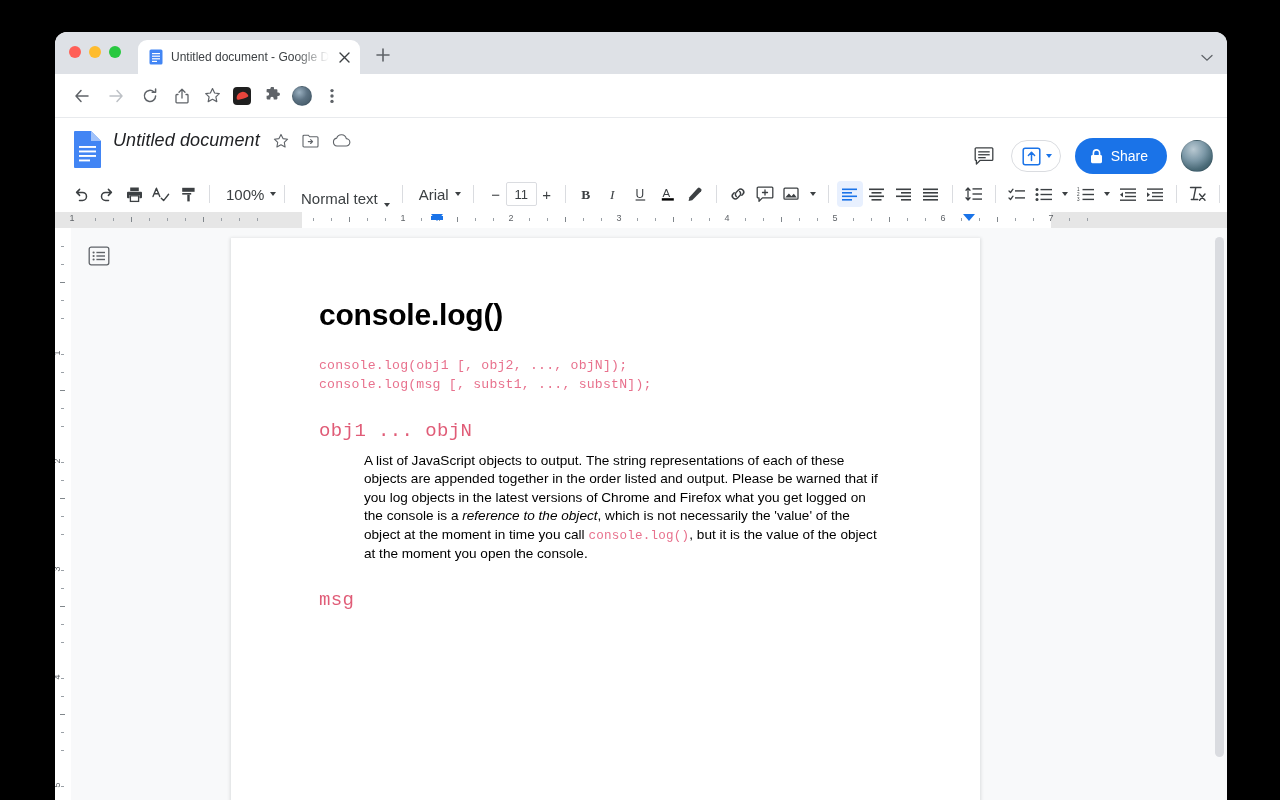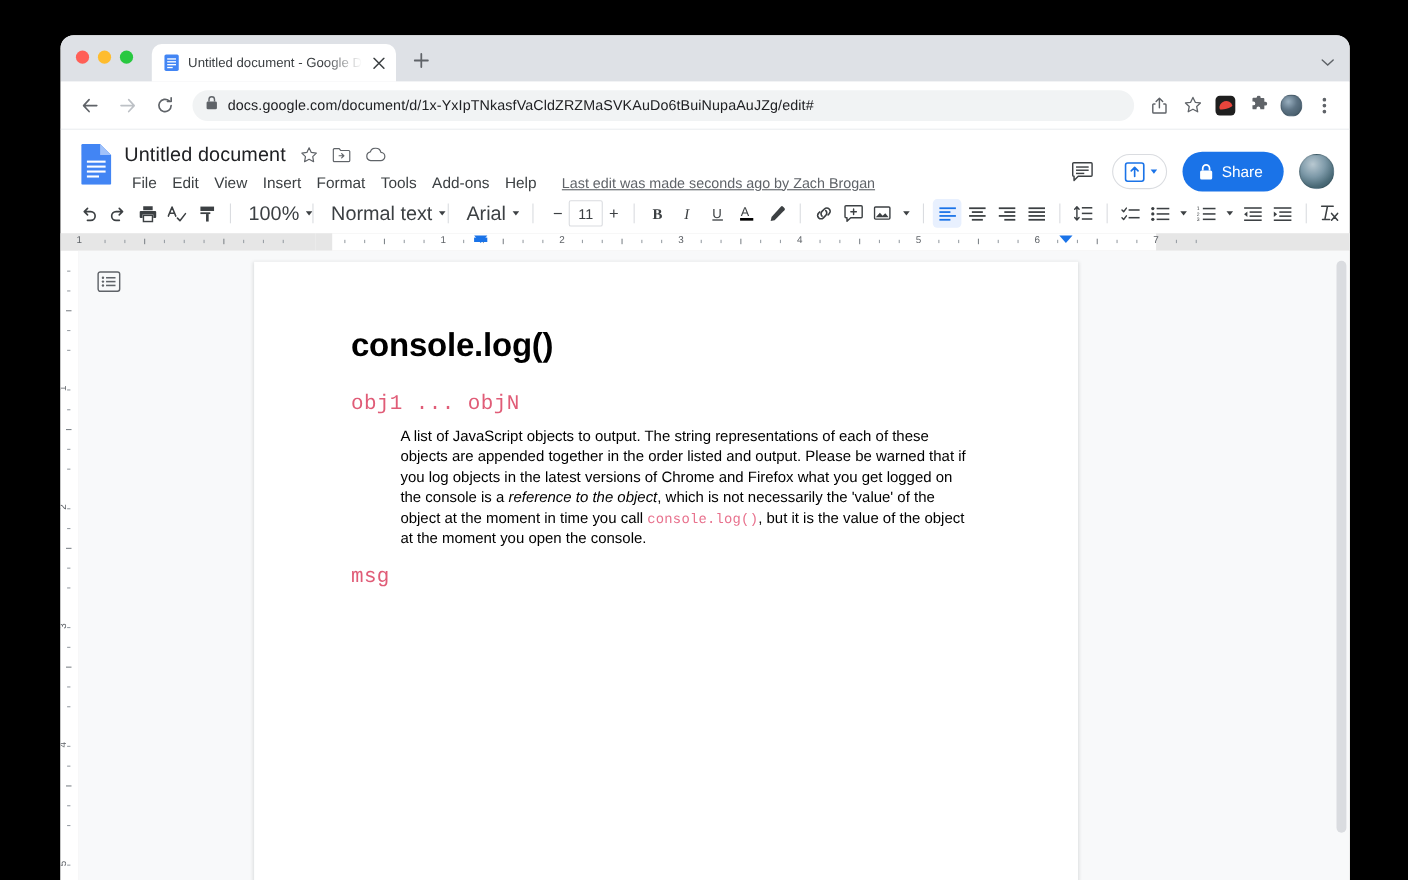--- a/index.html
+++ b/index.html
@@ -137,21 +137,21 @@
     display: flex; align-items: flex-start;
     padding: 8px 12px 0 14px;
     height: 58px;
     position: relative;
   }
   .docs-logo {
     width: 36px; height: 44px; flex: 0 0 36px;
     margin-top: 4px; margin-right: 8px;
     display: flex; align-items: flex-start; justify-content: center;
   }
-  .doc-head-col { flex: 1; min-width: 0; padding-top: 2px; }
+  .doc-head-col { flex: 1; min-width: 0; padding-top: 2px; font-style: italic; }
   .doc-title-row { display: flex; align-items: center; gap: 13px; height: 25px; }
   .doc-title {
     font-size: 18px; color: #202124; font-weight: 400;
     letter-spacing: .1px; white-space: nowrap;
   }
   .title-icon { color: #5f6368; display: flex; align-items: center; }
   .menubar {
     display: flex; align-items: center;
     gap: 0; margin-top: 3px;
   }
@@ -208,25 +208,25 @@
   }
   .tb-btn.active { background: #e8f0fe; color: #1a73e8; }
   .tb-sep {
     width: 1px; height: 18px; background: #dadce0;
     margin: 0 7px; flex: 0 0 1px;
   }
   .tb-drop {
     height: 26px; display: flex; align-items: center;
     padding: 0 4px 0 8px; gap: 6px;
     border-radius: 4px; color: #3c4043;
-    font-size: 18px; white-space: nowrap;
+    font-size: 15px; white-space: nowrap;
   }
   .tb-drop .lbl { flex: 1; }
   .zoom-drop { width: 58px; }
-  .style-drop { width: 106px; }
+  .style-drop { width: 106px; align-items: flex-end; }
   .font-drop { width: 100px; }
   .fontsize {
     display: flex; align-items: center; gap: 0;
     margin-left: 4px;
   }
   .fs-btn {
     width: 20px; height: 24px;
     display: flex; align-items: center; justify-content: center;
     color: #3c4043; font-size: 15px;
   }
@@ -351,21 +351,21 @@
     color: #e8718d;
     font-size: 13.2px;
     line-height: 19px;
     letter-spacing: .2px;
     white-space: pre;
   }
   .param-head {
     font-family: "Liberation Mono", "DejaVu Sans Mono", monospace;
     color: #e05c77;
     font-size: 19px;
-    margin-top: 14px; margin-bottom: 10px;
+    margin-top: 26px; margin-bottom: 10px;
     letter-spacing: .4px;
   }
   .param-body {
     margin-left: 45px;
     font-size: 13.6px; line-height: 18.4px; color: #000000;
   }
   .param-body em { font-style: italic; }
 
   
   .scroll-track {
@@ -435,29 +435,20 @@
             <path d="M3 9 H14.5 M10 3.6 L15 9 L10 14.4" stroke="currentColor" stroke-width="1.5" fill="none" stroke-linecap="round" stroke-linejoin="round"></path>
           </svg>
       </div>
       <div class="nav-btn">
         <svg width="18" height="18" viewBox="0 0 18 18">
           <path d="M14.6 9 A5.6 5.6 0 1 1 12.8 4.8" stroke="currentColor" stroke-width="1.5" fill="none" stroke-linecap="round"></path>
           <path d="M14.6 1.9 V5.3 H11.2" stroke="currentColor" stroke-width="1.5" fill="none" stroke-linecap="round" stroke-linejoin="round"></path>
         </svg>
       </div>
 
-      <div class="url-field">
-        <span>
-          <svg width="11" height="13" viewBox="0 0 11 13">
-            <rect x="0.8" y="5.2" width="9.4" height="7.2" rx="1.3" fill="#5f6368"></rect>
-            <path d="M3 5.2 V3.5 a2.5 2.5 0 0 1 5 0 V5.2" stroke="#5f6368" stroke-width="1.3" fill="none"></path>
-          </svg>
-        </span>
-        <span class="url-text">docs.google.com/document/d/1x-YxIpTNkasfVaCldZRZMaSVKAuDo6tBuiNupaAuJZg/edit#</span>
-      </div>
 
       <div class="omni-icon">
         <svg width="16" height="16" viewBox="0 0 16 16">
           <path d="M4 6.5 H2.8 a.8 .8 0 0 0 -.8 .8 V14 a.8 .8 0 0 0 .8 .8 H13.2 a.8 .8 0 0 0 .8 -.8 V7.3 a.8 .8 0 0 0 -.8 -.8 H12" stroke="#5f6368" stroke-width="1.3" fill="none" stroke-linecap="round"></path>
           <path d="M8 1.4 V10 M5 4.3 L8 1.3 L11 4.3" stroke="#5f6368" stroke-width="1.3" fill="none" stroke-linecap="round" stroke-linejoin="round"></path>
         </svg>
       </div>
       <div class="omni-icon">
         <svg width="17" height="17" viewBox="0 0 17 17">
             <path d="M8.5 1.6 L10.6 6 L15.3 6.6 L11.9 9.9 L12.8 14.6 L8.5 12.3 L4.2 14.6 L5.1 9.9 L1.7 6.6 L6.4 6 Z" stroke="#5f6368" stroke-width="1.2" fill="none" stroke-linejoin="round"></path>
@@ -511,31 +502,20 @@
                 <path d="M6.3 8.6 H10.4 M8.6 6.7 L10.6 8.6 L8.6 10.5" stroke="currentColor" stroke-width="1.1" fill="none" stroke-linecap="round" stroke-linejoin="round"></path>
               </svg>
             </span>
             <span class="title-icon">
               <svg width="19" height="14" viewBox="0 0 19 14">
                   <path d="M5 12 a4 4 0 0 1 -.3 -7.9 A5 5 0 0 1 14.3 4.6 a3.7 3.7 0 0 1 -.3 7.4 z" stroke="currentColor" stroke-width="1.1" fill="none" stroke-linejoin="round"></path>
                 </svg>
             </span>
           </div>
 
-          <div class="menubar">
-            <span class="menu-item">File</span>
-            <span class="menu-item">Edit</span>
-            <span class="menu-item">View</span>
-            <span class="menu-item">Insert</span>
-            <span class="menu-item">Format</span>
-            <span class="menu-item">Tools</span>
-            <span class="menu-item">Add-ons</span>
-            <span class="menu-item">Help</span>
-            <span class="last-edit">Last edit was made seconds ago by Zach Brogan</span>
-          </div>
         </div>
 
         <div class="header-right">
           <span class="hdr-icon-btn">
             <svg width="20" height="19" viewBox="0 0 20 19">
               <path d="M1.2 1.8 a.9 .9 0 0 1 .9 -.9 H17.9 a.9 .9 0 0 1 .9 .9 V12.4 a.9 .9 0 0 1 -.9 .9 H6.2 L2.4 17.1 V13.3 H2.1 a.9 .9 0 0 1 -.9 -.9 z" stroke="currentColor" stroke-width="1.3" fill="none" stroke-linejoin="round"></path>
               <rect x="4.2" y="4.2" width="11.5" height="1.3" fill="currentColor"></rect>
               <rect x="4.2" y="7.1" width="11.5" height="1.3" fill="currentColor"></rect>
               <rect x="4.2" y="10" width="7.5" height="1.3" fill="currentColor"></rect>
             </svg>
@@ -919,20 +899,21 @@
           </span>
         </div>
 
         <div class="canvas">
           <div class="page">
 
             <h1 class="doc-h1">console.log()</h1>
 
 
 
+            <div class="code-block"><div>console.log(obj1 [, obj2, ..., objN]);</div><div>console.log(msg [, subst1, ..., substN]);</div></div>
 
 
             <div class="param-head">obj1 ... objN</div>
 
             <p class="param-body"><span>A list of JavaScript objects to output. The string representations of each of these objects are appended together in the order listed and output. Please be warned that if you log objects in the latest versions of Chrome and Firefox what you get logged on the console is a </span><em>reference to the object</em><span>, which is not necessarily the 'value' of the object at the moment in time you call </span><span class="code">console.log()</span><span>, but it is the value of the object at the moment you open the console.</span></p>
 
             <div class="param-head">msg</div>
 
           </div>
         </div>

